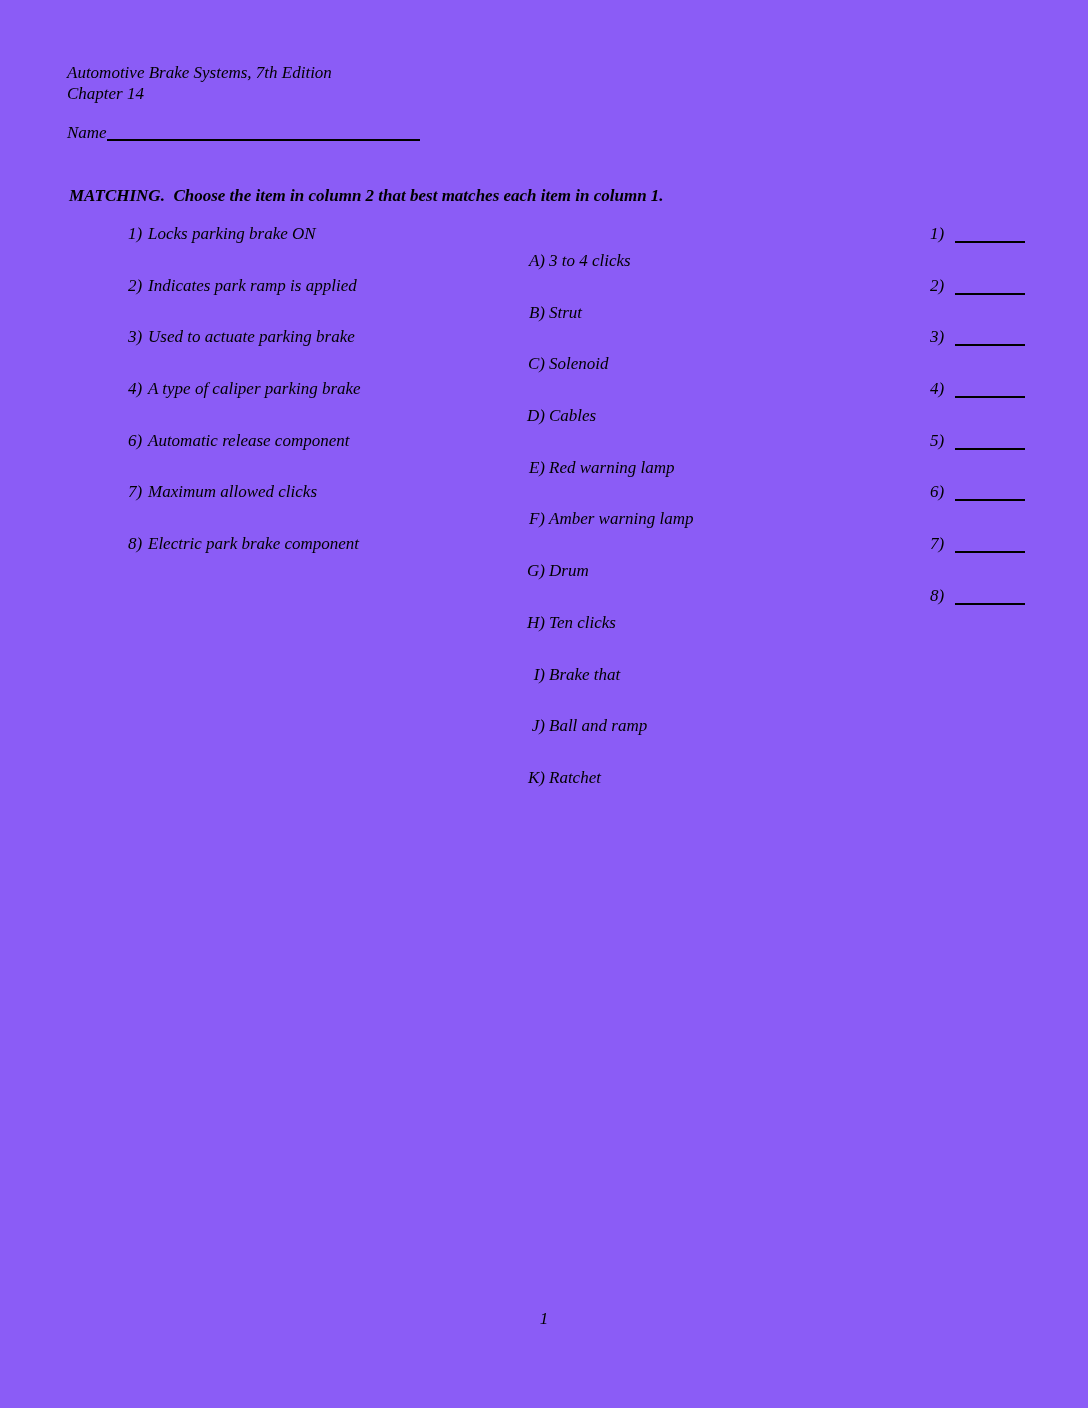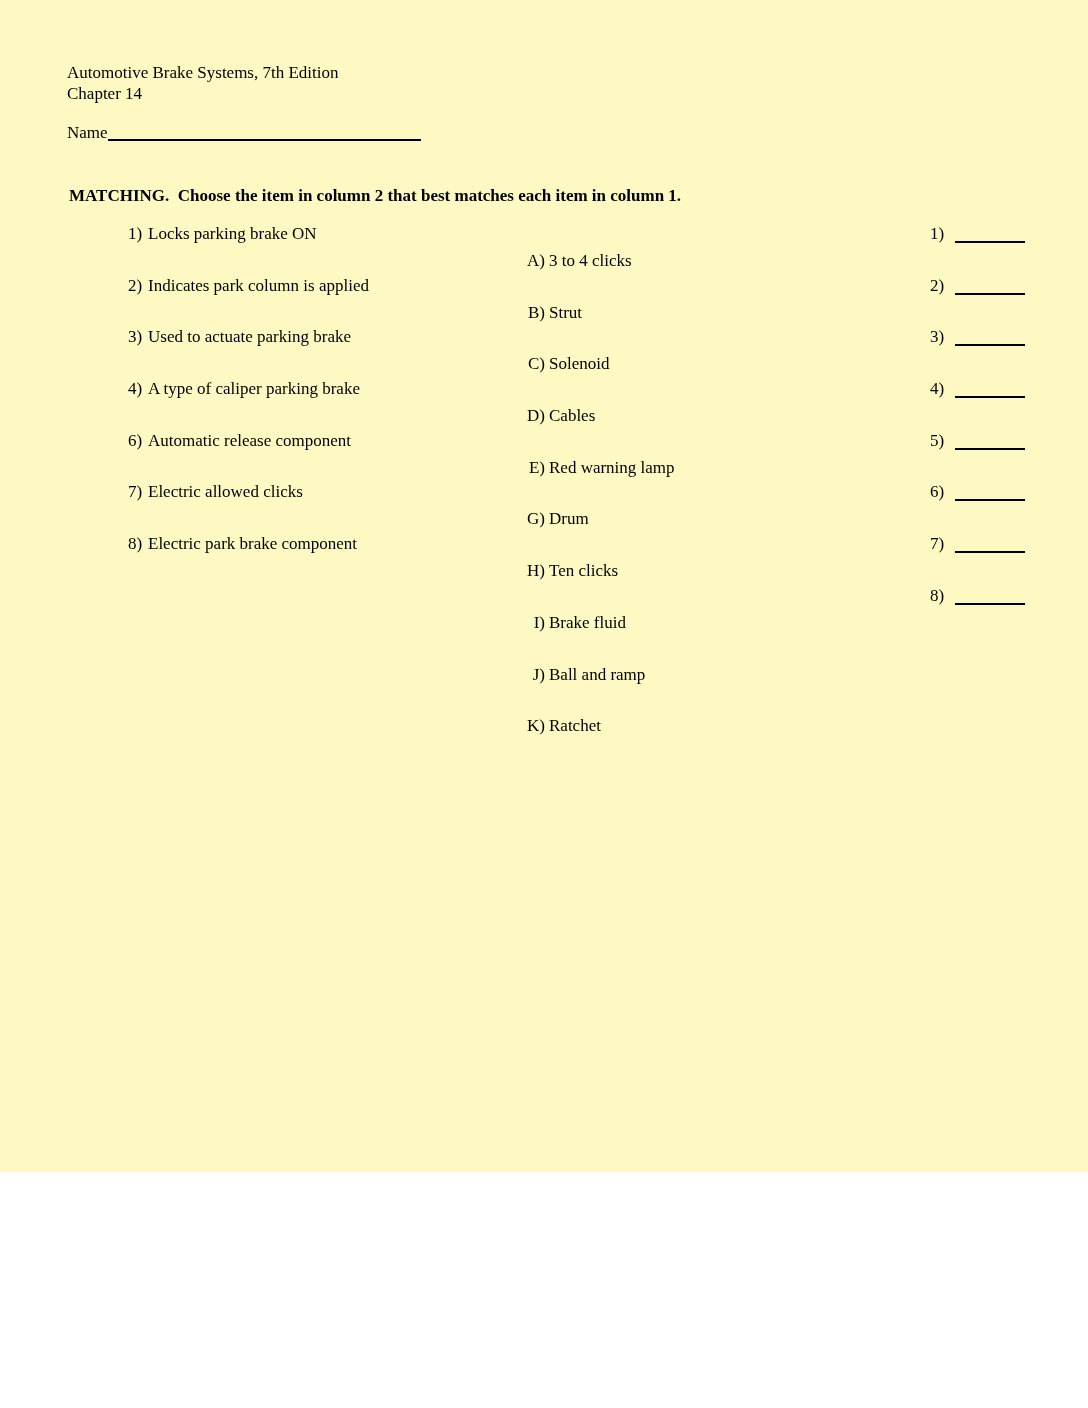--- a/index.html
+++ b/index.html
@@ -1,24 +1,25 @@
 <!DOCTYPE html>
 <html><head>
 <meta charset="utf-8">
 <style>
   html,body { margin:0; padding:0; background:#ffffff; }
   .page {
     position:relative;
-    width:1088px; height:1172px;
-    background:#fef9c3;
+    width:1088px; height:1408px;
+    background:#8b5cf6;
     color:#000000;
     font-family:"Liberation Serif","DejaVu Serif",serif;
     font-size:17px;
     line-height:21px;
     overflow:hidden;
+    font-style:italic;
   }
   .abs { position:absolute; }
   .header { left:67px; top:62px; }
   .name-line { left:67px; top:122px; }
   .name-blank {
     display:inline-block; width:313px; height:14px;
     border-bottom:2px solid #000; vertical-align:-3px;
   }
   .instructions { left:69px; top:185px; font-weight:bold; white-space:pre-wrap; }
   .col { top:223px; }
@@ -44,37 +45,38 @@
     <div>Automotive Brake Systems, 7th Edition</div>
     <div>Chapter 14</div>
   </div>
 
   <div class="abs name-line"><span>Name</span><span class="name-blank"></span></div>
 
   <div class="abs instructions">MATCHING.  Choose the item in column 2 that best matches each item in column 1.</div>
 
   <div class="abs col col1">
     <div class="row"><span class="num">1)</span><span>Locks parking brake ON</span></div>
-    <div class="row"><span class="num">2)</span><span>Indicates park column is applied</span></div>
+    <div class="row"><span class="num">2)</span><span>Indicates park ramp is applied</span></div>
     <div class="row"><span class="num">3)</span><span>Used to actuate parking brake</span></div>
     <div class="row"><span class="num">4)</span><span>A type of caliper parking brake</span></div>
     <div class="row"><span class="num">6)</span><span>Automatic release component</span></div>
-    <div class="row"><span class="num">7)</span><span>Electric allowed clicks</span></div>
+    <div class="row"><span class="num">7)</span><span>Maximum allowed clicks</span></div>
     <div class="row"><span class="num">8)</span><span>Electric park brake component</span></div>
   </div>
 
   <div class="abs col col2">
     <div class="row"><span class="letter">A)</span><span>3 to 4 clicks</span></div>
     <div class="row"><span class="letter">B)</span><span>Strut</span></div>
     <div class="row"><span class="letter">C)</span><span>Solenoid</span></div>
     <div class="row"><span class="letter">D)</span><span>Cables</span></div>
     <div class="row"><span class="letter">E)</span><span>Red warning lamp</span></div>
+    <div class="row"><span class="letter">F)</span><span>Amber warning lamp</span></div>
     <div class="row"><span class="letter">G)</span><span>Drum</span></div>
     <div class="row"><span class="letter">H)</span><span>Ten clicks</span></div>
-    <div class="row"><span class="letter">I)</span><span>Brake fluid</span></div>
+    <div class="row"><span class="letter">I)</span><span>Brake that</span></div>
     <div class="row"><span class="letter">J)</span><span>Ball and ramp</span></div>
     <div class="row"><span class="letter">K)</span><span>Ratchet</span></div>
   </div>
 
   <div class="abs col col3">
     <div class="row"><span class="ansnum">1)</span><span class="blank"></span></div>
     <div class="row"><span class="ansnum">2)</span><span class="blank"></span></div>
     <div class="row"><span class="ansnum">3)</span><span class="blank"></span></div>
     <div class="row"><span class="ansnum">4)</span><span class="blank"></span></div>
     <div class="row"><span class="ansnum">5)</span><span class="blank"></span></div>

